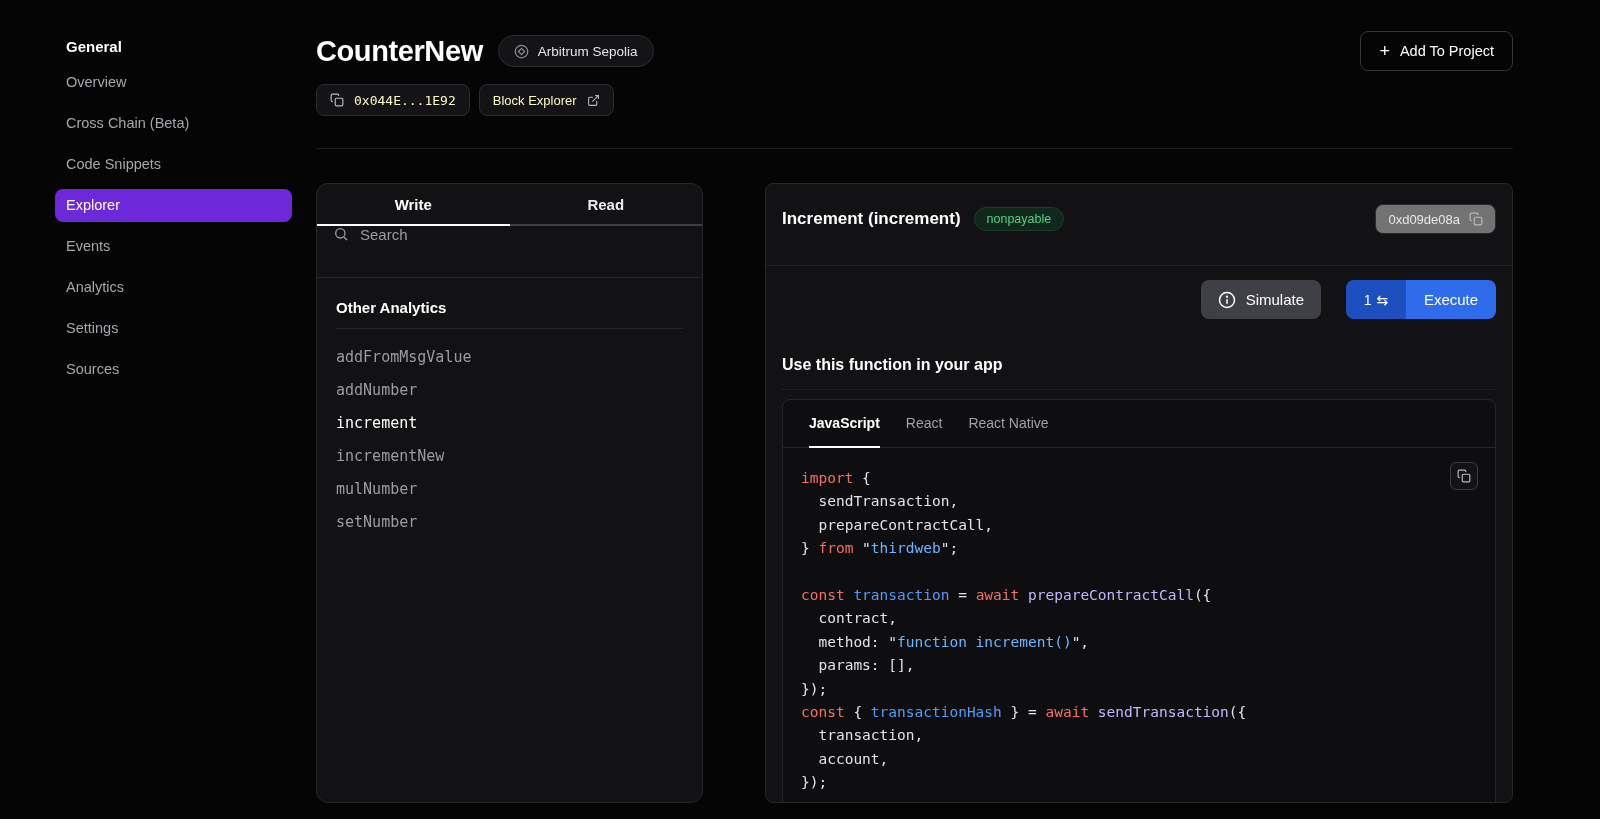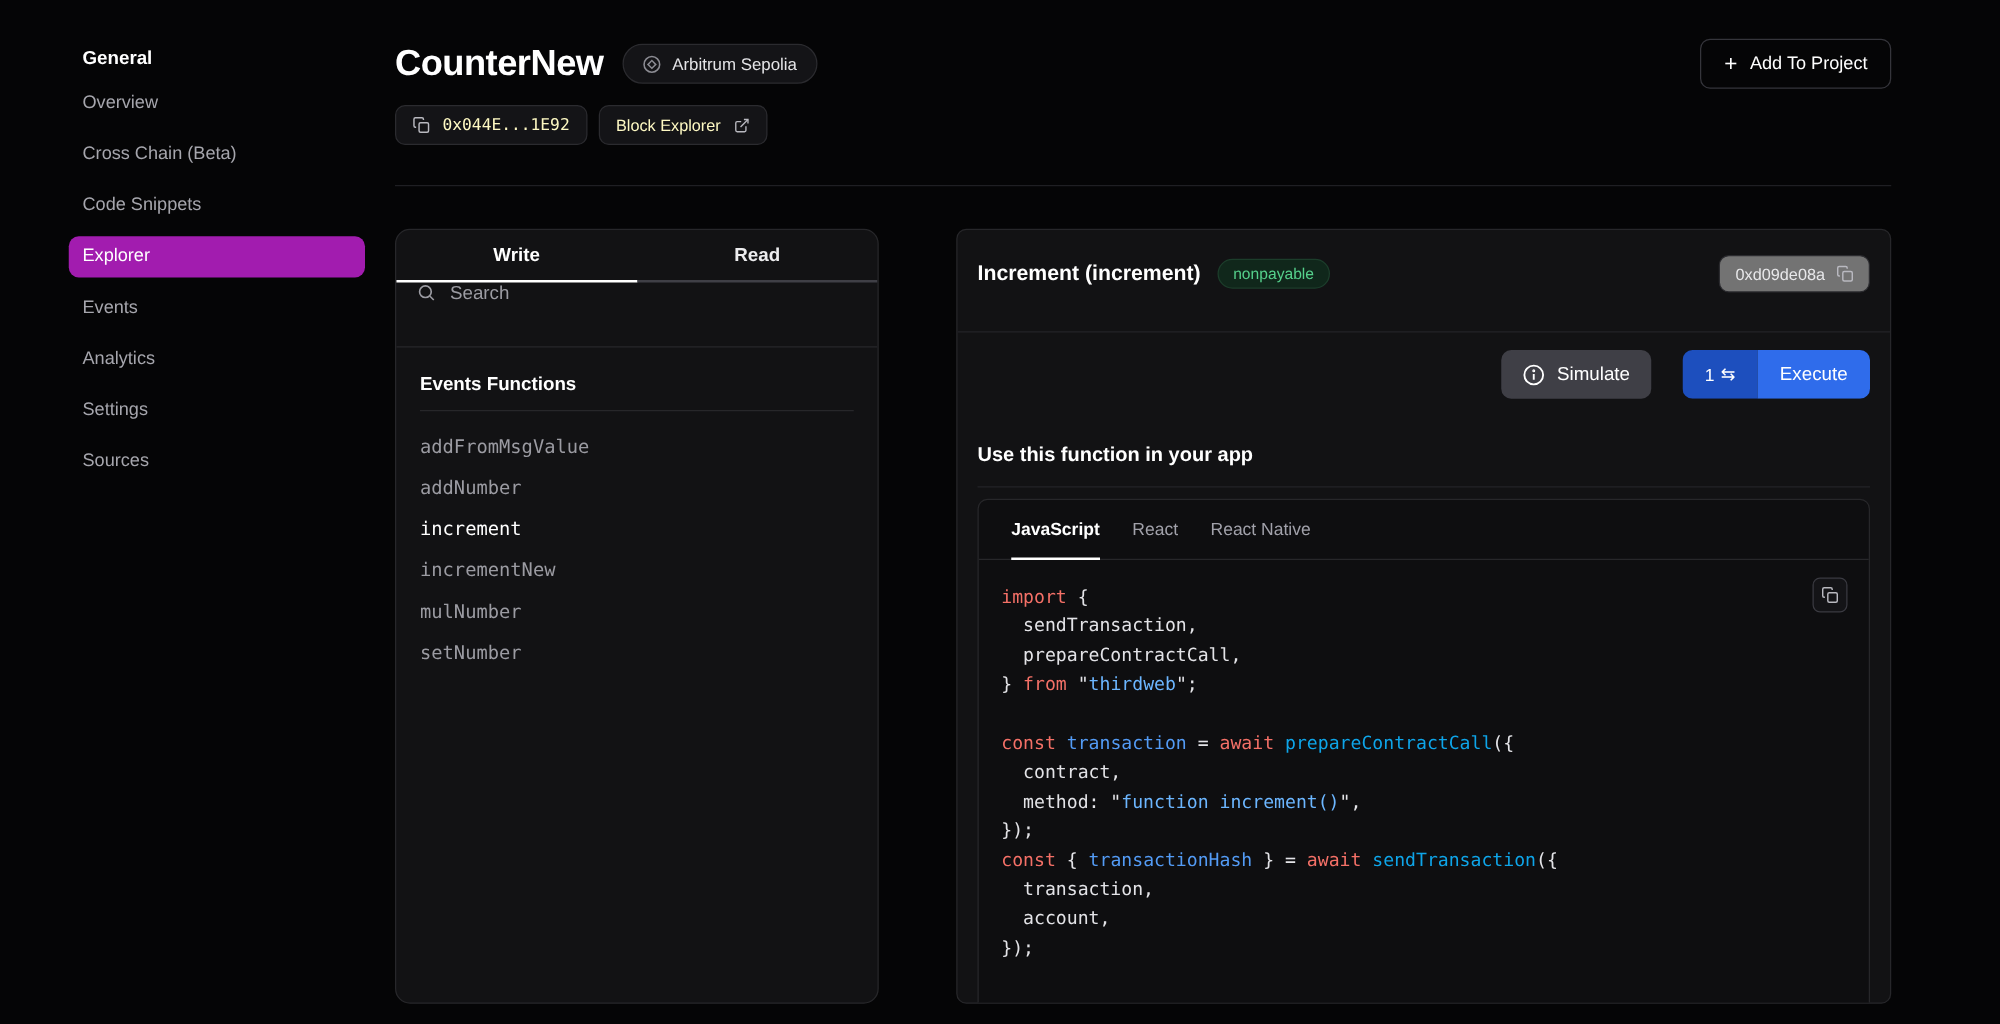--- a/index.html
+++ b/index.html
@@ -12,21 +12,21 @@
   }
   .app { display:flex; height:819px; }
 
   
   .sidebar { width:316px; flex-shrink:0; padding:38px 24px 0 55px; }
   .side-heading { padding-left:11px; font-size:15px; font-weight:700; color:#fff; margin-bottom:11px; }
   .side-item {
     padding:8px 11px; border-radius:8px; font-size:14.5px; line-height:17px;
     color:#a6a6ad; margin-bottom:8px; cursor:pointer;
   }
-  .side-item.active { background:#a21caf; color:#fff; }
+  .side-item.active { background:#6d28d9; color:#fff; }
 
   
   .main { width:1197px; padding-top:31px; }
   .header-row1 { display:flex; align-items:center; gap:15px; height:40px; }
   .page-title { font-size:29px; font-weight:700; letter-spacing:-0.4px; }
   .network-badge {
     display:flex; align-items:center; gap:9px; height:32px; padding:0 15px;
     background:#141417; border:1px solid #2b2b2f; border-radius:17px;
     font-size:13.5px; color:#e4e4e7;
   }
@@ -131,21 +131,21 @@
   }
   .code-tab.active { color:#fff; font-weight:600; border-bottom-color:#fff; }
   .code-body {
     padding:19px 0 0 18px; font-family:"DejaVu Sans Mono", monospace;
     font-size:14.5px; line-height:23.4px; color:#e3e3e7;
   }
   .code-line { white-space:pre; }
   .tok-kw  { color:#f47067; }
   .tok-var { color:#539bf5; }
   .tok-str { color:#6cb6ff; }
-  .tok-fn  { color:#0ea5e9; }
+  .tok-fn  { color:#c4b5fd; }
   .tok-pl  { color:#e3e3e7; }
   .copy-code-btn {
     position:absolute; top:62px; right:17px; width:28px; height:28px;
     display:flex; align-items:center; justify-content:center;
     background:#141417; border:1px solid #3a3a41; border-radius:6px;
     color:#d4d4d8; cursor:pointer;
   }
 </style>
 </head>
 <body>
@@ -220,21 +220,21 @@
         <div class="search-row">
           <span class="icon">
             <svg width="16" height="16" viewBox="0 0 24 24" fill="none" stroke="#9c9ca3" stroke-width="2">
               <circle cx="11" cy="11" r="7"></circle>
               <line x1="16.5" y1="16.5" x2="21" y2="21"></line>
             </svg>
           </span>
           <input class="search-input" placeholder="Search" style="">
         </div>
         <div class="fn-section">
-          <div class="fn-section-title">Events Functions</div>
+          <div class="fn-section-title">Other Analytics</div>
           <div class="fn-section-divider"></div>
           <div class="fn-list">
               <div class="fn-item">addFromMsgValue</div>
               <div class="fn-item">addNumber</div>
               <div class="fn-item selected">increment</div>
               <div class="fn-item">incrementNew</div>
               <div class="fn-item">mulNumber</div>
               <div class="fn-item">setNumber</div>
             </div>
         </div>
@@ -288,20 +288,21 @@
             </div>
           <div class="code-body">
               <div class="code-line"><span class="tok-kw">import</span><span class="tok-pl"> {</span></div>
               <div class="code-line"><span class="tok-pl">  sendTransaction,</span></div>
               <div class="code-line"><span class="tok-pl">  prepareContractCall,</span></div>
               <div class="code-line"><span class="tok-pl">} </span><span class="tok-kw">from</span><span class="tok-pl"> "</span><span class="tok-str">thirdweb</span><span class="tok-pl">";</span></div>
               <div class="code-line">&nbsp;</div>
               <div class="code-line"><span class="tok-kw">const</span><span class="tok-pl"> </span><span class="tok-var">transaction</span><span class="tok-pl"> = </span><span class="tok-kw">await</span><span class="tok-pl"> </span><span class="tok-fn">prepareContractCall</span><span class="tok-pl">({</span></div>
               <div class="code-line"><span class="tok-pl">  contract,</span></div>
               <div class="code-line"><span class="tok-pl">  method: "</span><span class="tok-str">function increment()</span><span class="tok-pl">",</span></div>
+              <div class="code-line"><span class="tok-pl">  params: [],</span></div>
               <div class="code-line"><span class="tok-pl">});</span></div>
               <div class="code-line"><span class="tok-kw">const</span><span class="tok-pl"> { </span><span class="tok-var">transactionHash</span><span class="tok-pl"> } = </span><span class="tok-kw">await</span><span class="tok-pl"> </span><span class="tok-fn">sendTransaction</span><span class="tok-pl">({</span></div>
               <div class="code-line"><span class="tok-pl">  transaction,</span></div>
               <div class="code-line"><span class="tok-pl">  account,</span></div>
               <div class="code-line"><span class="tok-pl">});</span></div>
             </div>
           <button class="copy-code-btn">
             <span class="icon">
               <svg width="14" height="14" viewBox="0 0 24 24" fill="none" stroke="currentColor" stroke-width="2">
                 <rect x="9" y="9" width="13" height="13" rx="2"></rect>

